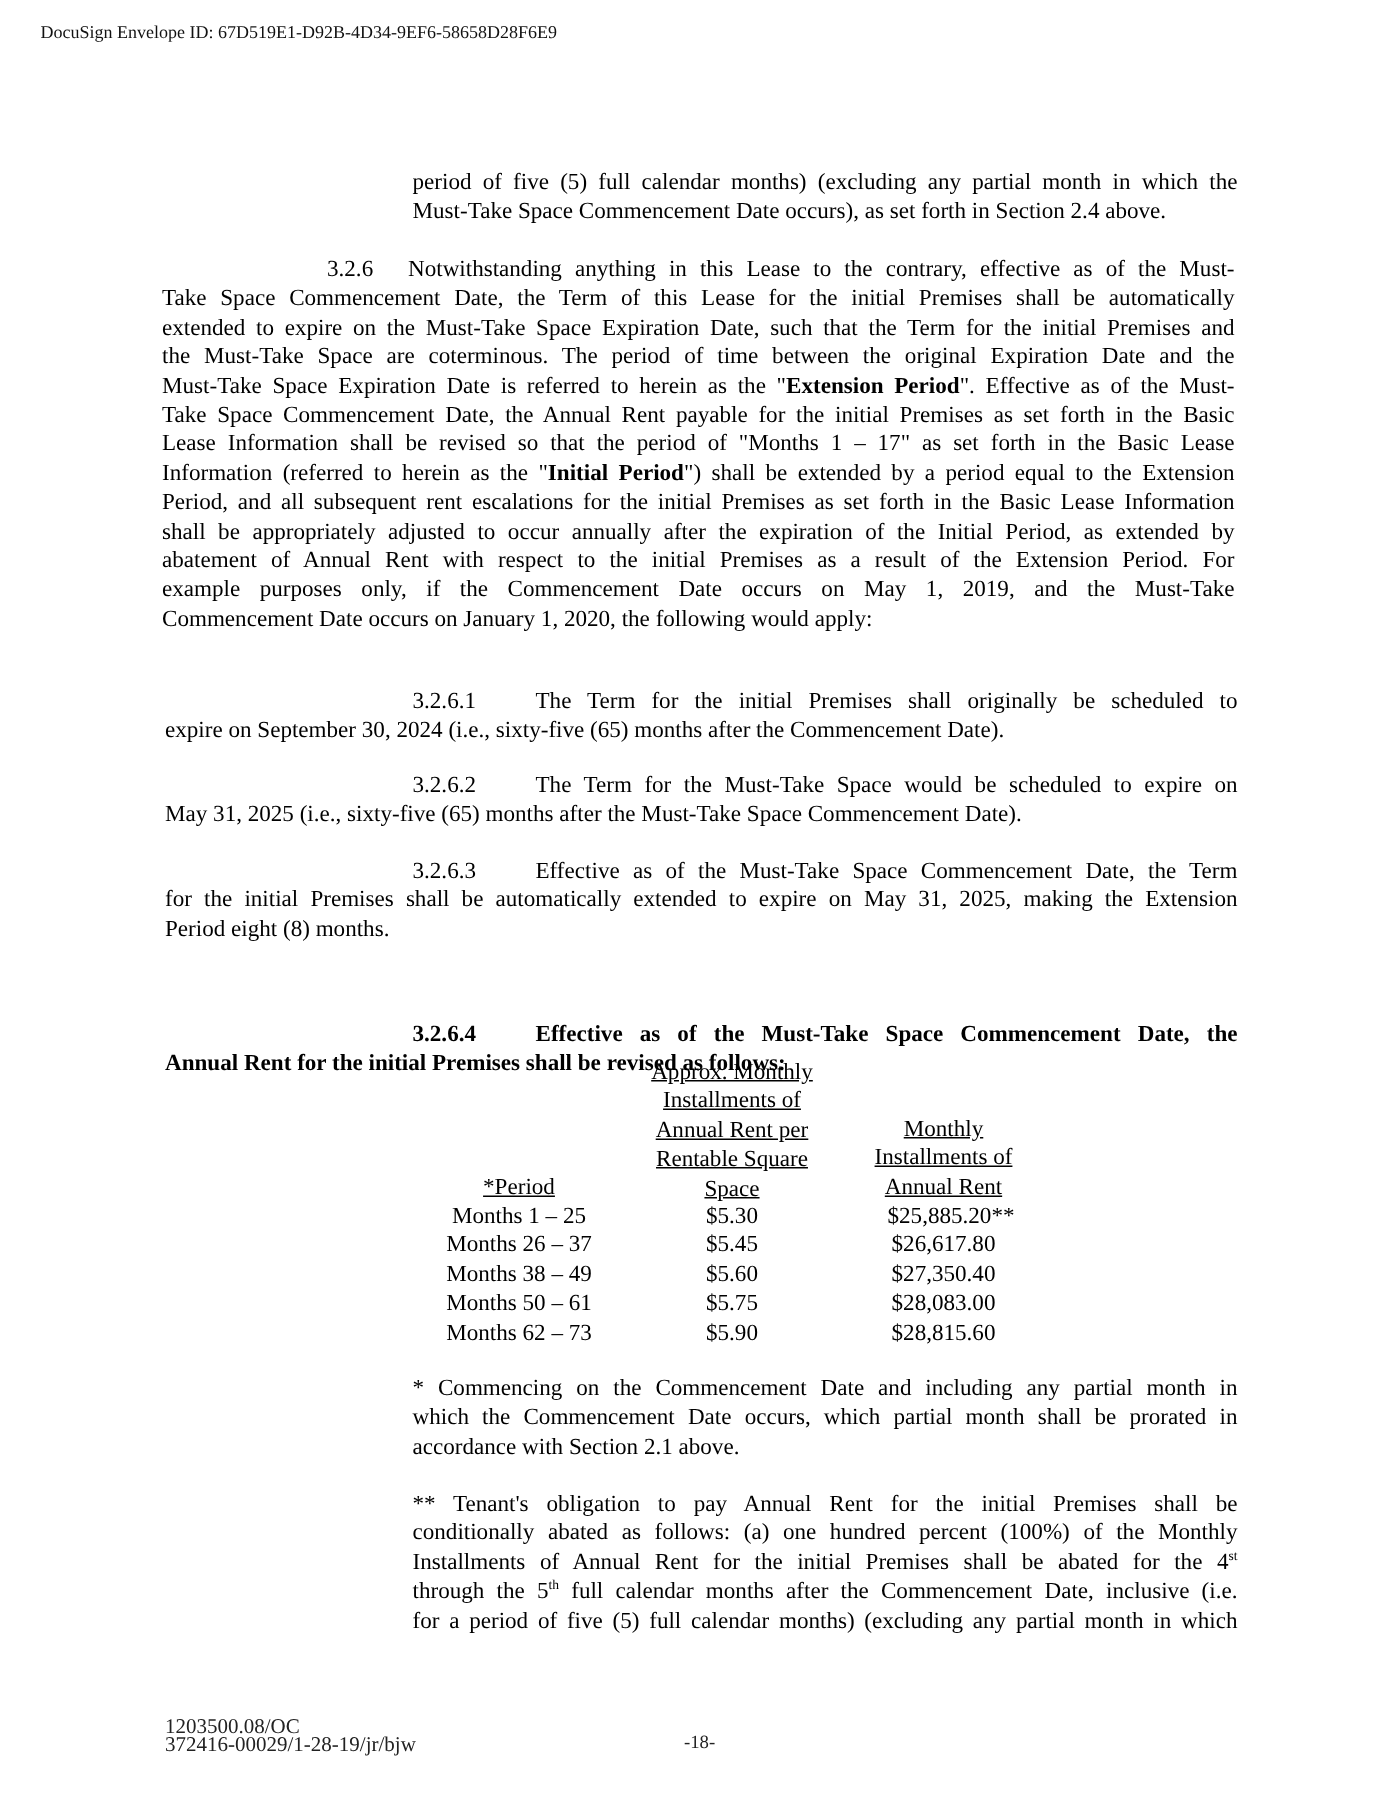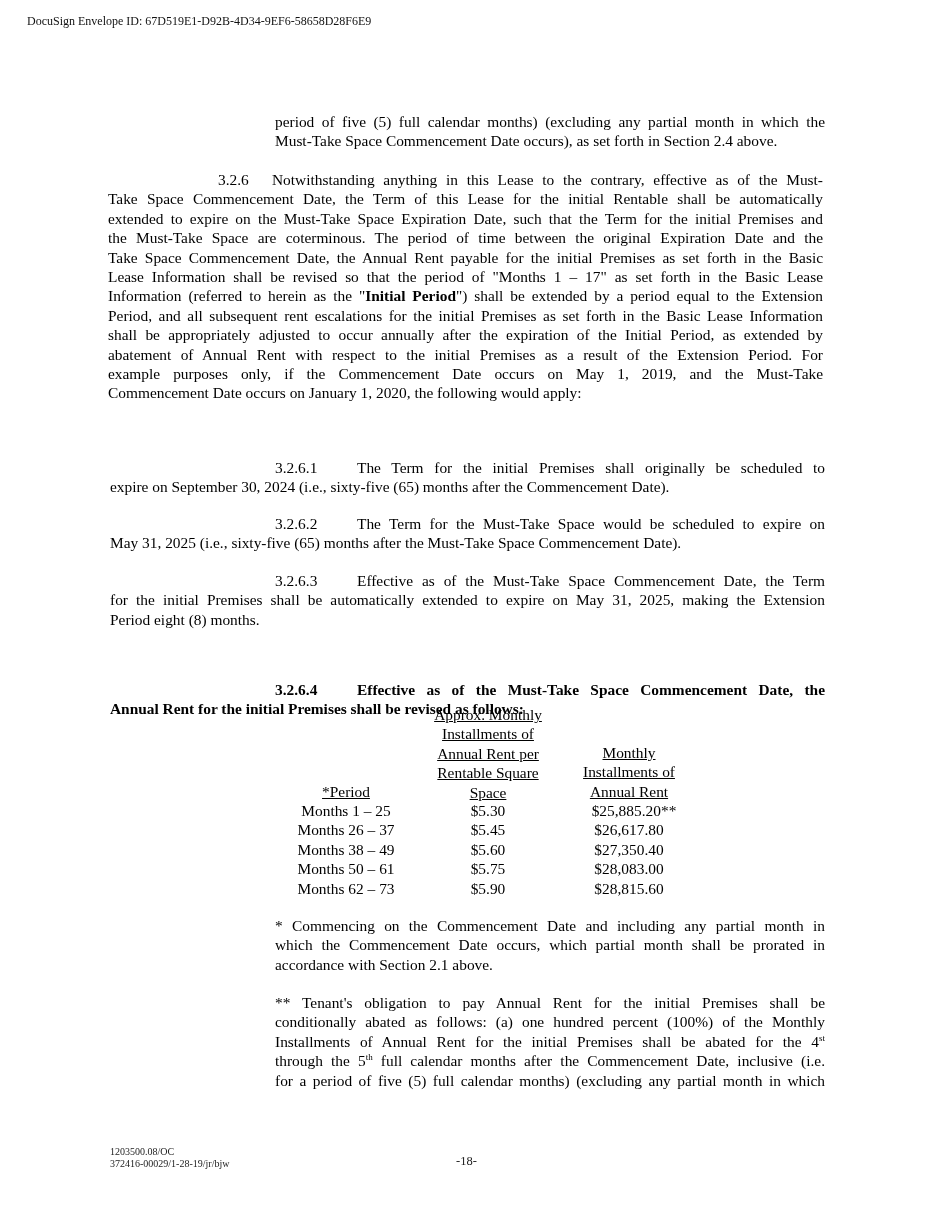--- a/index.html
+++ b/index.html
@@ -6,41 +6,42 @@
   body { width: 933px; height: 1209px; position: relative; overflow: hidden; color: #000; }
   .envelope { position: absolute; left: 27px; top: 14px; font-family: Liberation Serif, serif; font-size: 12px; color: #111; }
   .serif { font-family: "Liberation Serif", serif; font-size: 15.4px; line-height: 19.4px; }
   .block { position: absolute; }
   .jl { text-align: justify; text-align-last: justify; }
   b { font-weight: bold; }
   .line { display: block; white-space: nowrap; }
   .tbl { position: absolute; font-family: "Liberation Serif", serif; font-size: 15.4px; line-height: 19.4px; }
   .col { position: absolute; text-align: center; }
   .u { text-decoration: underline; }
-  .footer-left { position: absolute; left: 110px; top: 1146px; font-family: "Liberation Serif", serif; font-size: 10px; line-height: 12px; color: #222; }
+  .footer-left { position: absolute; left: 110px; top: 1146px; font-family: "Liberation Serif", serif; font-size: 14px; line-height: 12px; color: #222; }
   .footer-page { position: absolute; left: 456px; top: 1154px; font-family: "Liberation Serif", serif; font-size: 12.5px; color: #222; }
   sup { font-size: 9px; line-height: 0; vertical-align: 6px; }
 </style>
 </head>
 <body>
 
 <div class="envelope">DocuSign Envelope ID: 67D519E1-D92B-4D34-9EF6-58658D28F6E9</div>
 
 <div class="block serif" style="left:275px; top:112px; width:550px;">
   <span class="line jl">period of five (5) full calendar months) (excluding any partial month in which the</span>
   <span class="line">Must-Take Space Commencement Date occurs), as set forth in Section 2.4 above.</span>
 </div>
 
 <div class="block serif" style="left:96px; top:170px; width:715px;margin-left:12px;">
   <div class="jl" style="text-align-last:justify;">
     <span style="display:inline-block; width:110px;"></span><span style="display:inline-block; width:54px;">3.2.6</span><span>Notwithstanding anything in this Lease to the contrary, effective as of the Must-</span>
   </div>
-  <div class="jl">Take Space Commencement Date, the Term of this Lease for the initial Rentable shall be automatically</div>
+  <div class="jl">Take Space Commencement Date, the Term of this Lease for the initial Premises shall be automatically</div>
   <div class="jl">extended to expire on the Must-Take Space Expiration Date, such that the Term for the initial Premises and</div>
   <div class="jl">the Must-Take Space are coterminous.  The period of time between the original Expiration Date and the</div>
+  <div class="jl"><span>Must-Take Space Expiration Date is referred to herein as the "</span><b>Extension Period</b><span>".  Effective as of the Must-</span></div>
   <div class="jl">Take Space Commencement Date, the Annual Rent payable for the initial Premises as set forth in the Basic</div>
   <div class="jl">Lease Information shall be revised so that the period of "Months 1 – 17" as set forth in the Basic Lease</div>
   <div class="jl"><span>Information (referred to herein as the "</span><b>Initial Period</b><span>") shall be extended by a period equal to the Extension</span></div>
   <div class="jl">Period, and all subsequent rent escalations for the initial Premises as set forth in the Basic Lease Information</div>
   <div class="jl">shall be appropriately adjusted to occur annually after the expiration of the Initial Period, as extended by</div>
   <div class="jl">abatement of Annual Rent with respect to the initial Premises as a result of the Extension Period.  For</div>
   <div class="jl">example purposes only, if the Commencement Date occurs on May 1, 2019, and the Must-Take</div>
   <div>Commencement Date occurs on January 1, 2020, the following would apply:</div>
 </div>
 

